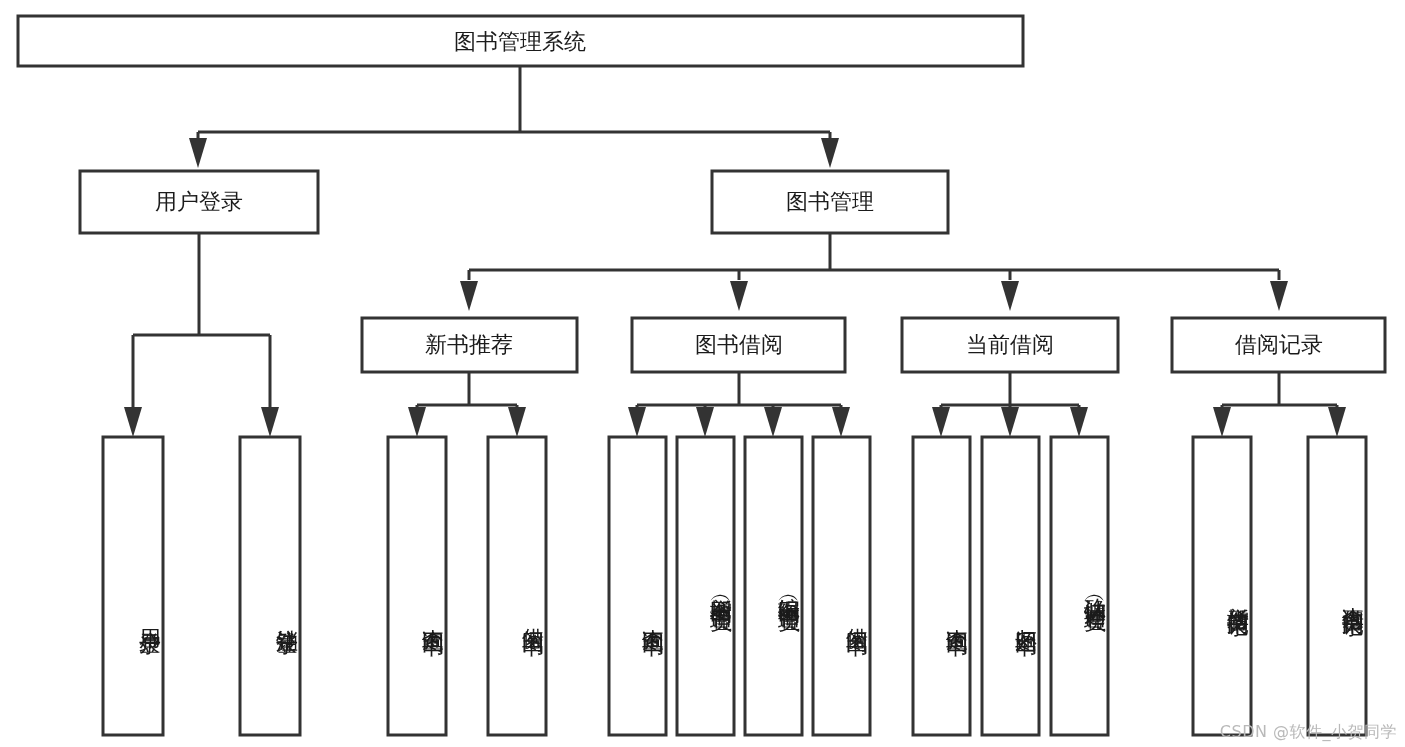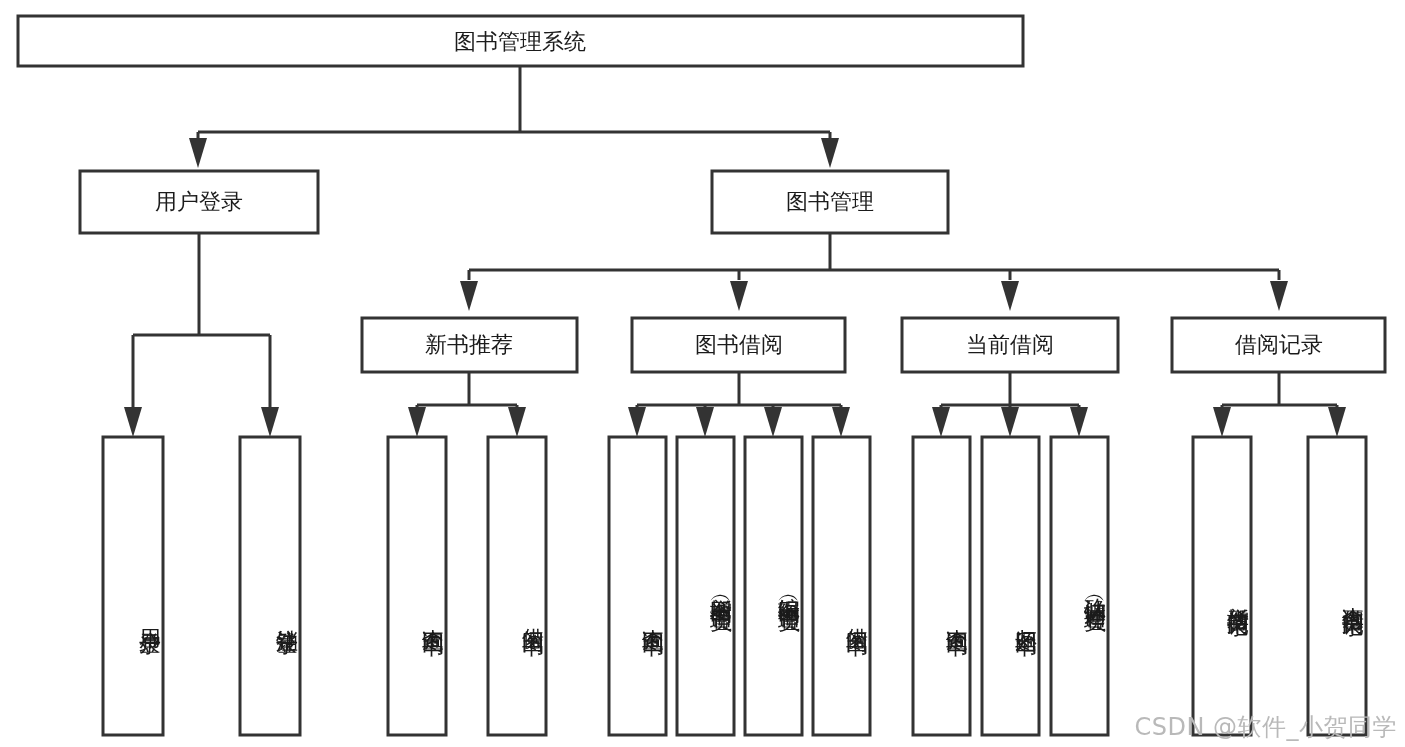--- a/index.html
+++ b/index.html
@@ -60,21 +60,21 @@
     align-items: flex-start;
     justify-content: center;
     text-align: left;
     pointer-events: none;
   }
   .watermark {
     position: absolute;
     right: 8px;
     bottom: 4px;
     font-family: "DejaVu Sans", "Liberation Sans", sans-serif;
-    font-size: 24px;
+    font-size: 16px;
     color: #b9b9b9;
     white-space: nowrap;
     letter-spacing: 0.5px;
   }
 </style>
 </head>
 <body>
 
 <div id="diagram-root">
 

